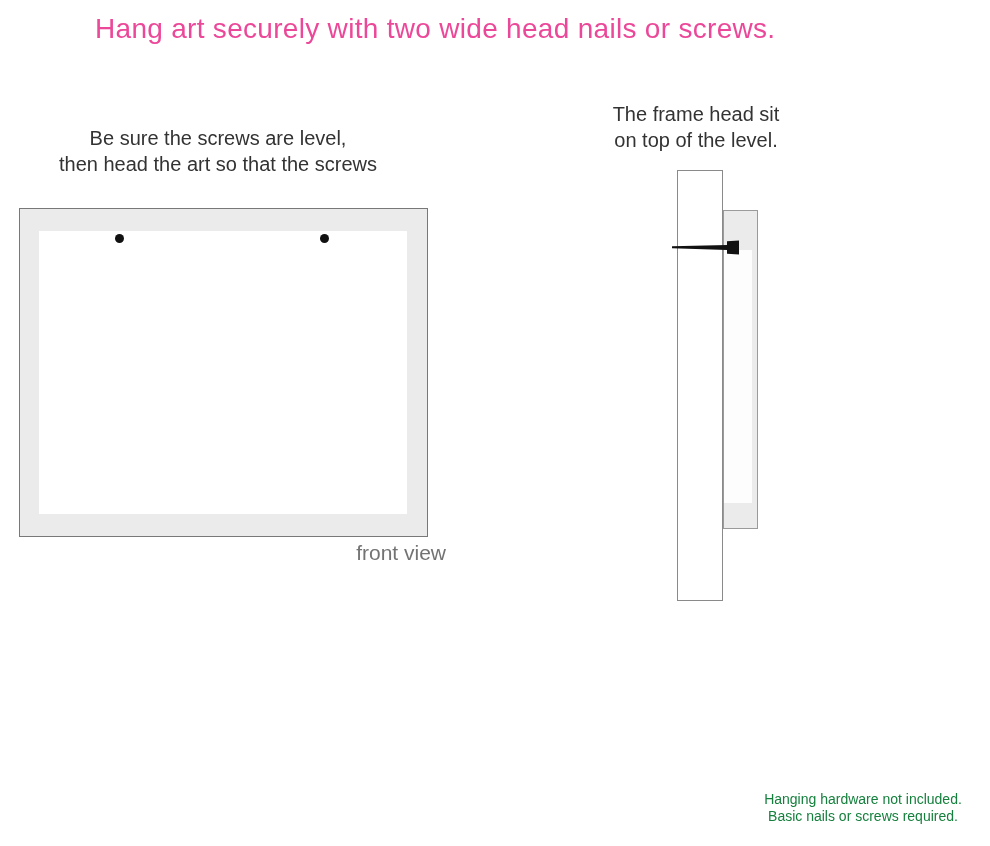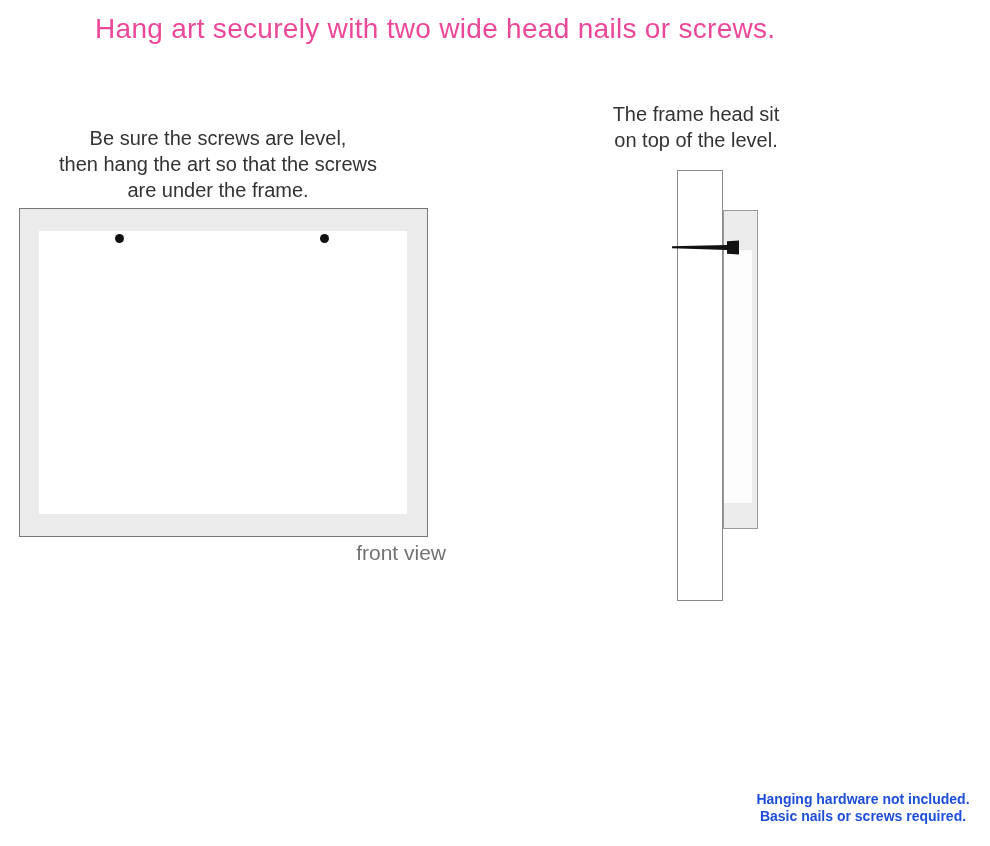--- a/index.html
+++ b/index.html
@@ -91,36 +91,35 @@
   }
   .nail-svg {
     left: 10px; top: 68px;
     z-index: 4;
   }
 
   .footnote {
     left: 748px; top: 791px; width: 230px;
     text-align: center;
     font-size: 14px;
-    font-weight: 700;
+    font-weight: 400;
     line-height: 17px;
-    color: #1d4ed8;
+    color: #15803d;
   }
 </style>
 </head>
 <body>
 
 <div class="page">
 
   <div class="abs title">Hang art securely with two wide head nails or screws.</div>
 
   <div class="abs instruction instruction-front">
     <div>Be sure the screws are level,</div>
-    <div>then hang the art so that the screws</div>
-    <div>are under the frame.</div>
+    <div>then head the art so that the screws</div>
   </div>
 
   <div class="abs instruction instruction-side">
     <div>The frame head sit</div>
     <div>on top of the level.</div>
   </div>
 
   <div class="abs front-frame">
     <div class="abs front-art"></div>
     <div class="abs screw-dot dot-left"></div>

